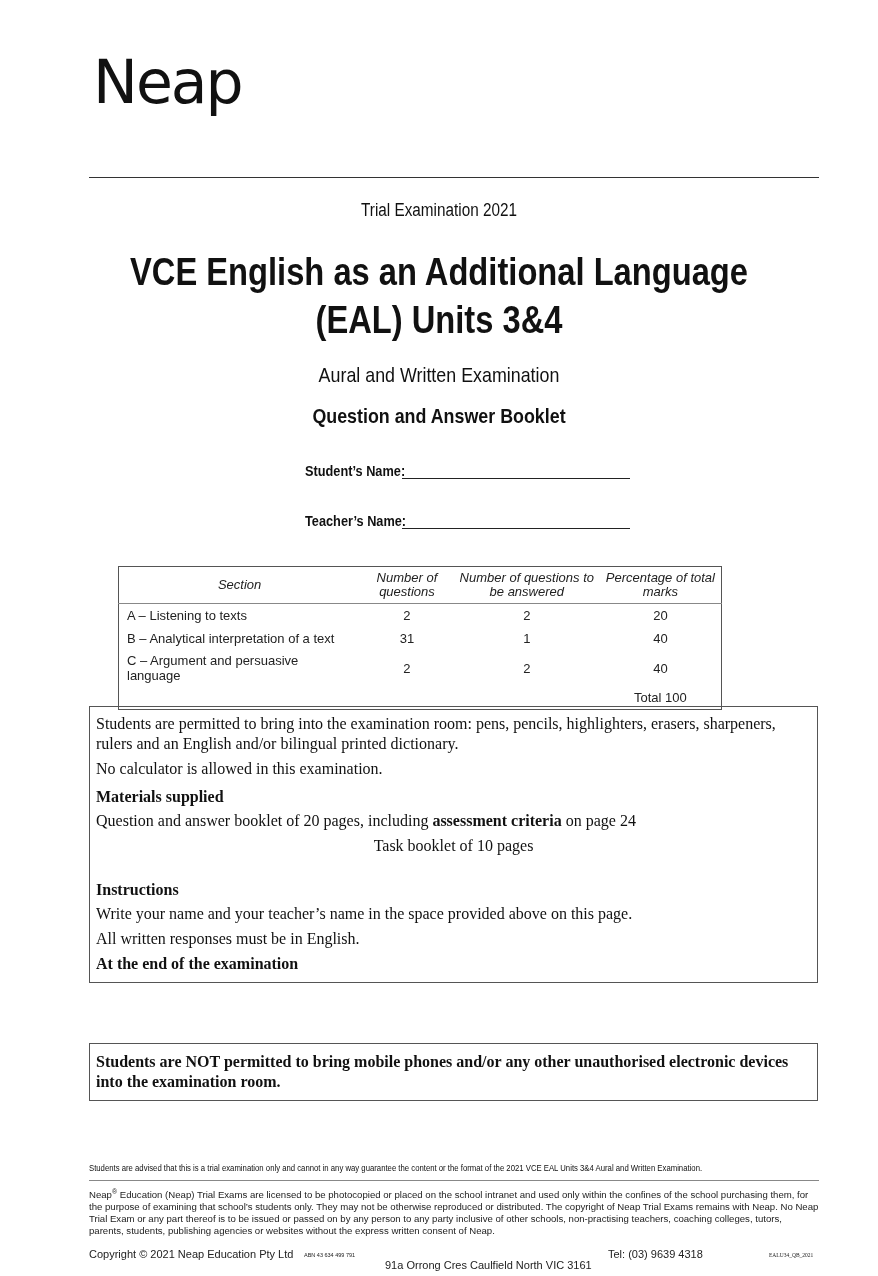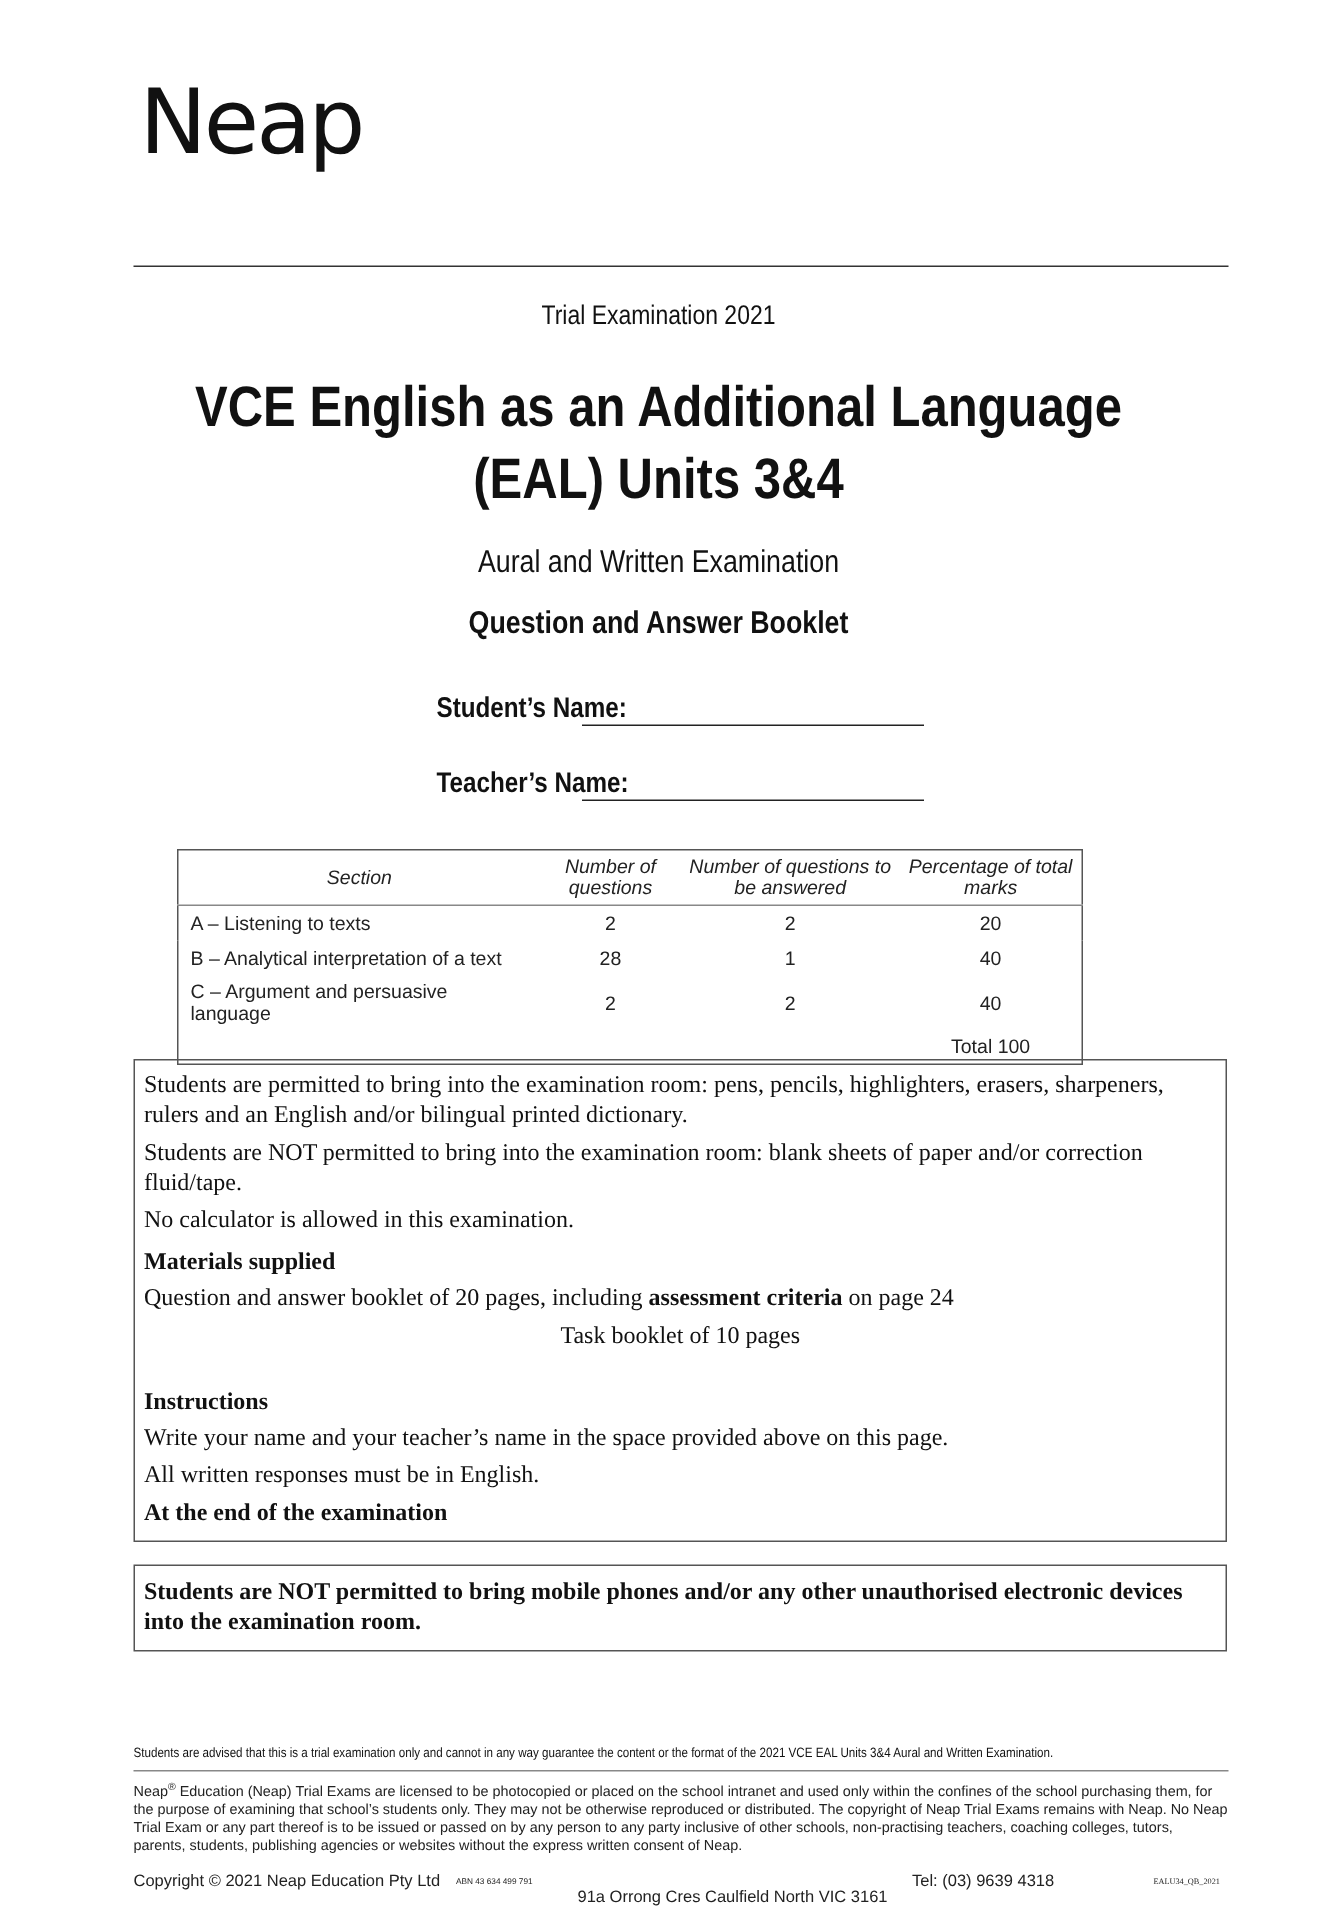--- a/index.html
+++ b/index.html
@@ -5,21 +5,21 @@
   html, body { margin:0; padding:0; background:#fff; }
   body { width:878px; height:1276px; position:relative; overflow:hidden; color:#111; font-family:"Liberation Sans", sans-serif; }
   .logo { position:absolute; left:93px; top:52px; font-family:"DejaVu Sans", sans-serif; font-size:60px; letter-spacing:-2px; font-weight:normal; color:#111; line-height:1; }
   .hr-top { position:absolute; left:89px; top:177px; width:730px; height:1px; background:#333; }
   .center { position:absolute; left:0; width:878px; text-align:center; }
   .narrow { font-family:"Liberation Sans Narrow", "Liberation Sans", sans-serif; }
   .exam-year { top:200px; font-size:18px; transform:scaleX(0.85); }
   .title { top:248px; font-size:38px; font-weight:bold; line-height:48px; transform:scaleX(0.86); }
   .subtitle { top:363px; font-size:21px; transform:scaleX(0.85); }
   .booklet { top:404px; font-size:21px; font-weight:bold; transform:scaleX(0.85); }
-  .namefield { position:absolute; left:291px; font-size:19px; font-weight:bold; display:flex; align-items:flex-end; }
+  .namefield { position:absolute; left:305px; font-size:15px; font-weight:bold; display:flex; align-items:flex-end; }
   .namefield .lbl { transform:scaleX(0.85); transform-origin:left; width:96px; white-space:nowrap; }
   .namefield .line { width:228px; border-bottom:1px solid #222; height:16px; margin-left:1px; }
   table.sections { position:absolute; left:118px; top:566px; width:604px; border-collapse:collapse; border:1px solid #555; font-size:13px; color:#222; }
   table.sections th { font-weight:normal; font-style:italic; font-size:13px; line-height:14px; padding:4px 4px; border-bottom:1px solid #888; }
   table.sections td { padding:3px 8px; height:17px; }
   .c { text-align:center; }
   .info { position:absolute; left:89px; top:706px; width:729px; border:1px solid #555; box-sizing:border-box; padding:7px 6px 4px 6px; font-family:"Liberation Serif", serif; font-size:16px; line-height:20px; color:#111; }
   .info p { margin:0 0 5px 0; }
   .info b { font-weight:bold; }
   .warn { position:absolute; left:89px; top:1043px; width:729px; border:1px solid #555; box-sizing:border-box; padding:8px 6px; font-family:"Liberation Serif", serif; font-size:16px; line-height:20px; font-weight:bold; }
@@ -66,42 +66,41 @@
   </thead>
   <tbody>
     <tr>
       <td>A – Listening to texts</td>
       <td class="c">2</td>
       <td class="c">2</td>
       <td class="c">20</td>
     </tr>
     <tr>
       <td>B – Analytical interpretation of a text</td>
-      <td class="c">28</td>
+      <td class="c">31</td>
       <td class="c">1</td>
       <td class="c">40</td>
     </tr>
     <tr>
       <td>C – Argument and persuasive language</td>
       <td class="c">2</td>
       <td class="c">2</td>
       <td class="c">40</td>
     </tr>
     <tr>
       <td></td>
         <td></td>
         <td></td>
       <td class="c">Total 100</td>
     </tr>
   </tbody>
 </table>
 
 <div class="info">
   <p>Students are permitted to bring into the examination room: pens, pencils, highlighters, erasers, sharpeners, rulers and an English and/or bilingual printed dictionary.</p>
-  <p>Students are NOT permitted to bring into the examination room: blank sheets of paper and/or correction fluid/tape.</p>
   <p style="margin-bottom:8px;">No calculator is allowed in this examination.</p>
   <p style="margin-bottom:4px;"><b>Materials supplied</b></p>
   <p><span>Question and answer booklet of 20 pages, including </span><b>assessment criteria</b><span> on page 24</span></p>
   <p style="margin-bottom:8px;text-align:center;">Task booklet of 10 pages</p>
   <p style="margin-bottom:4px;margin-top:24px;"><b>Instructions</b></p>
   <p>Write your name and your teacher’s name in the space provided above on this page.</p>
   <p>All written responses must be in English.</p>
   <p style="margin-bottom:4px;"><b>At the end of the examination</b></p>
 </div>
 

